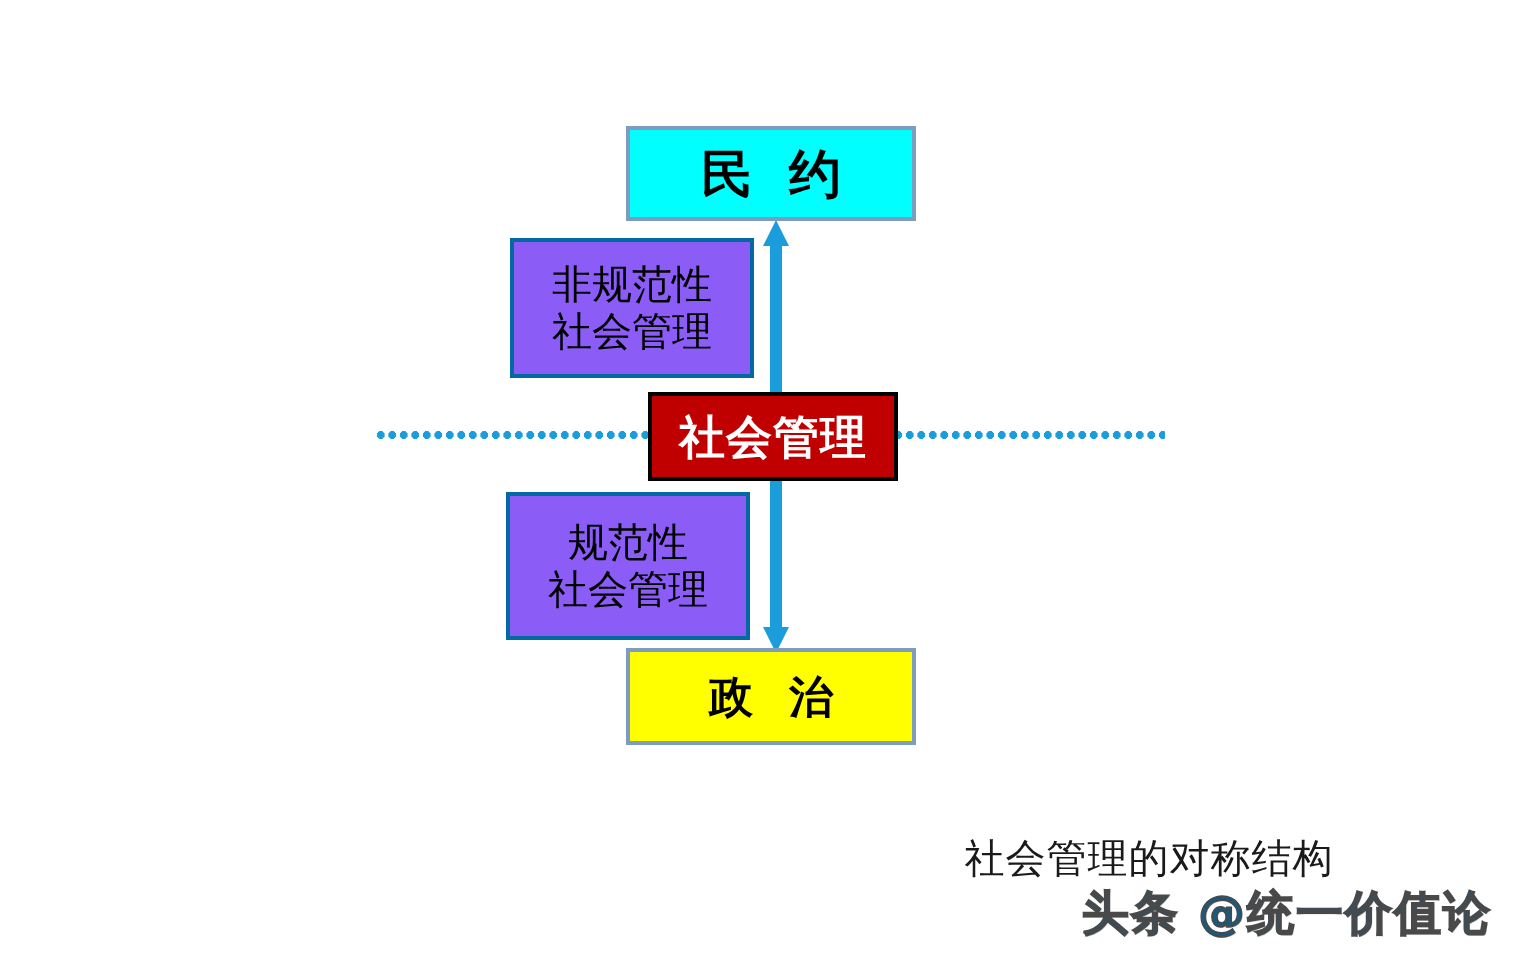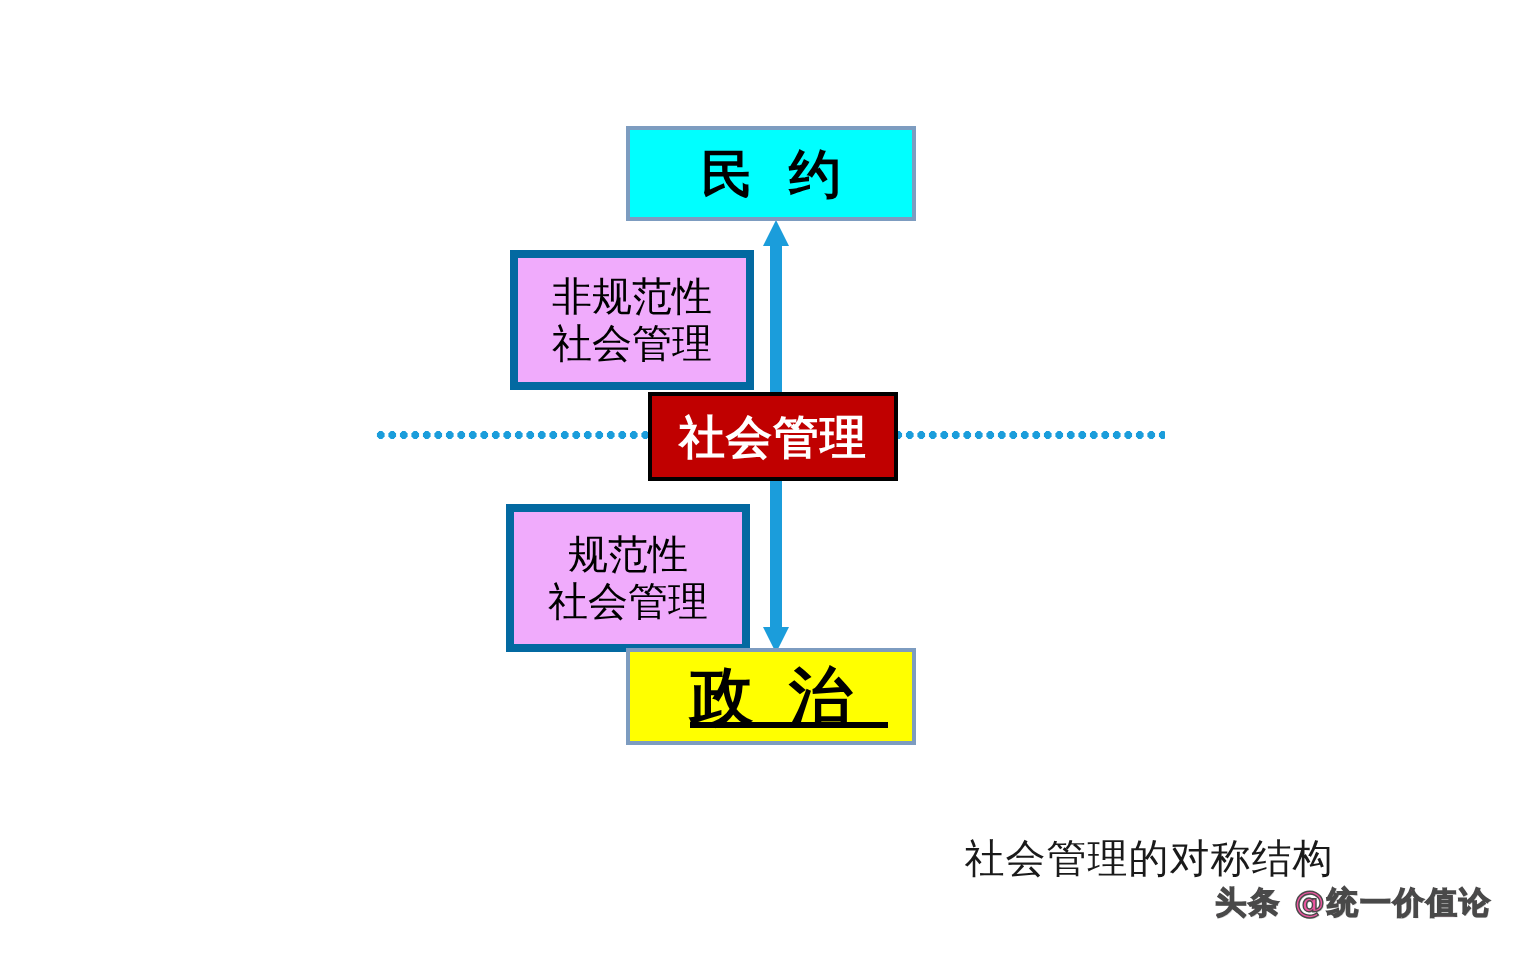--- a/index.html
+++ b/index.html
@@ -58,35 +58,33 @@
   #node-zhengzhi {
     left: 626px;
     top: 648px;
     width: 290px;
     height: 97px;
     background: #ffff00;
     border: 4px solid #7d9cc0;
     color: #000000;
   }
   #node-zhengzhi .node-text {
-    font-size: 63px;
+    font-size: 44px;
     font-weight: bold;
     letter-spacing: 36px;
     text-indent: 36px;
     font-family: "DejaVu Serif", "Liberation Serif", serif;
-    text-decoration: underline;
   }
 
   
   .node-magenta {
-    background: #f0abfc;
-    border: 8px solid #0369a1;
+    background: #8b5cf6;
+    border: 4px solid #0369a1;
     color: #000000;
     width: 244px;
-    margin-top: 12px;
   }
   .node-magenta .node-line {
     font-size: 40px;
     line-height: 1.18;
     font-family: "DejaVu Serif", "Liberation Serif", serif;
   }
   #node-informal {
     left: 510px;
     top: 238px;
     height: 140px;
@@ -165,23 +163,23 @@
     position: relative;
     left: 770px;
     margin-top: 25px;
   }
 
   
   #watermark {
     position: absolute;
     right: 36px;
     top: 882px;
-    font-size: 31px;
-    font-weight: bold;
-    color: #ec4899;
+    font-size: 47px;
+    font-weight: bold;
+    color: #0c4a6e;
     letter-spacing: 2px;
     -webkit-text-stroke: 1.4px #3a3a3a;
     text-shadow: 1px 1px 0 #cccccc;
     opacity: 0.92;
     font-family: "DejaVu Sans", "Liberation Sans", sans-serif;
     z-index: 8;
   }
 </style>
 </head>
 <body>

